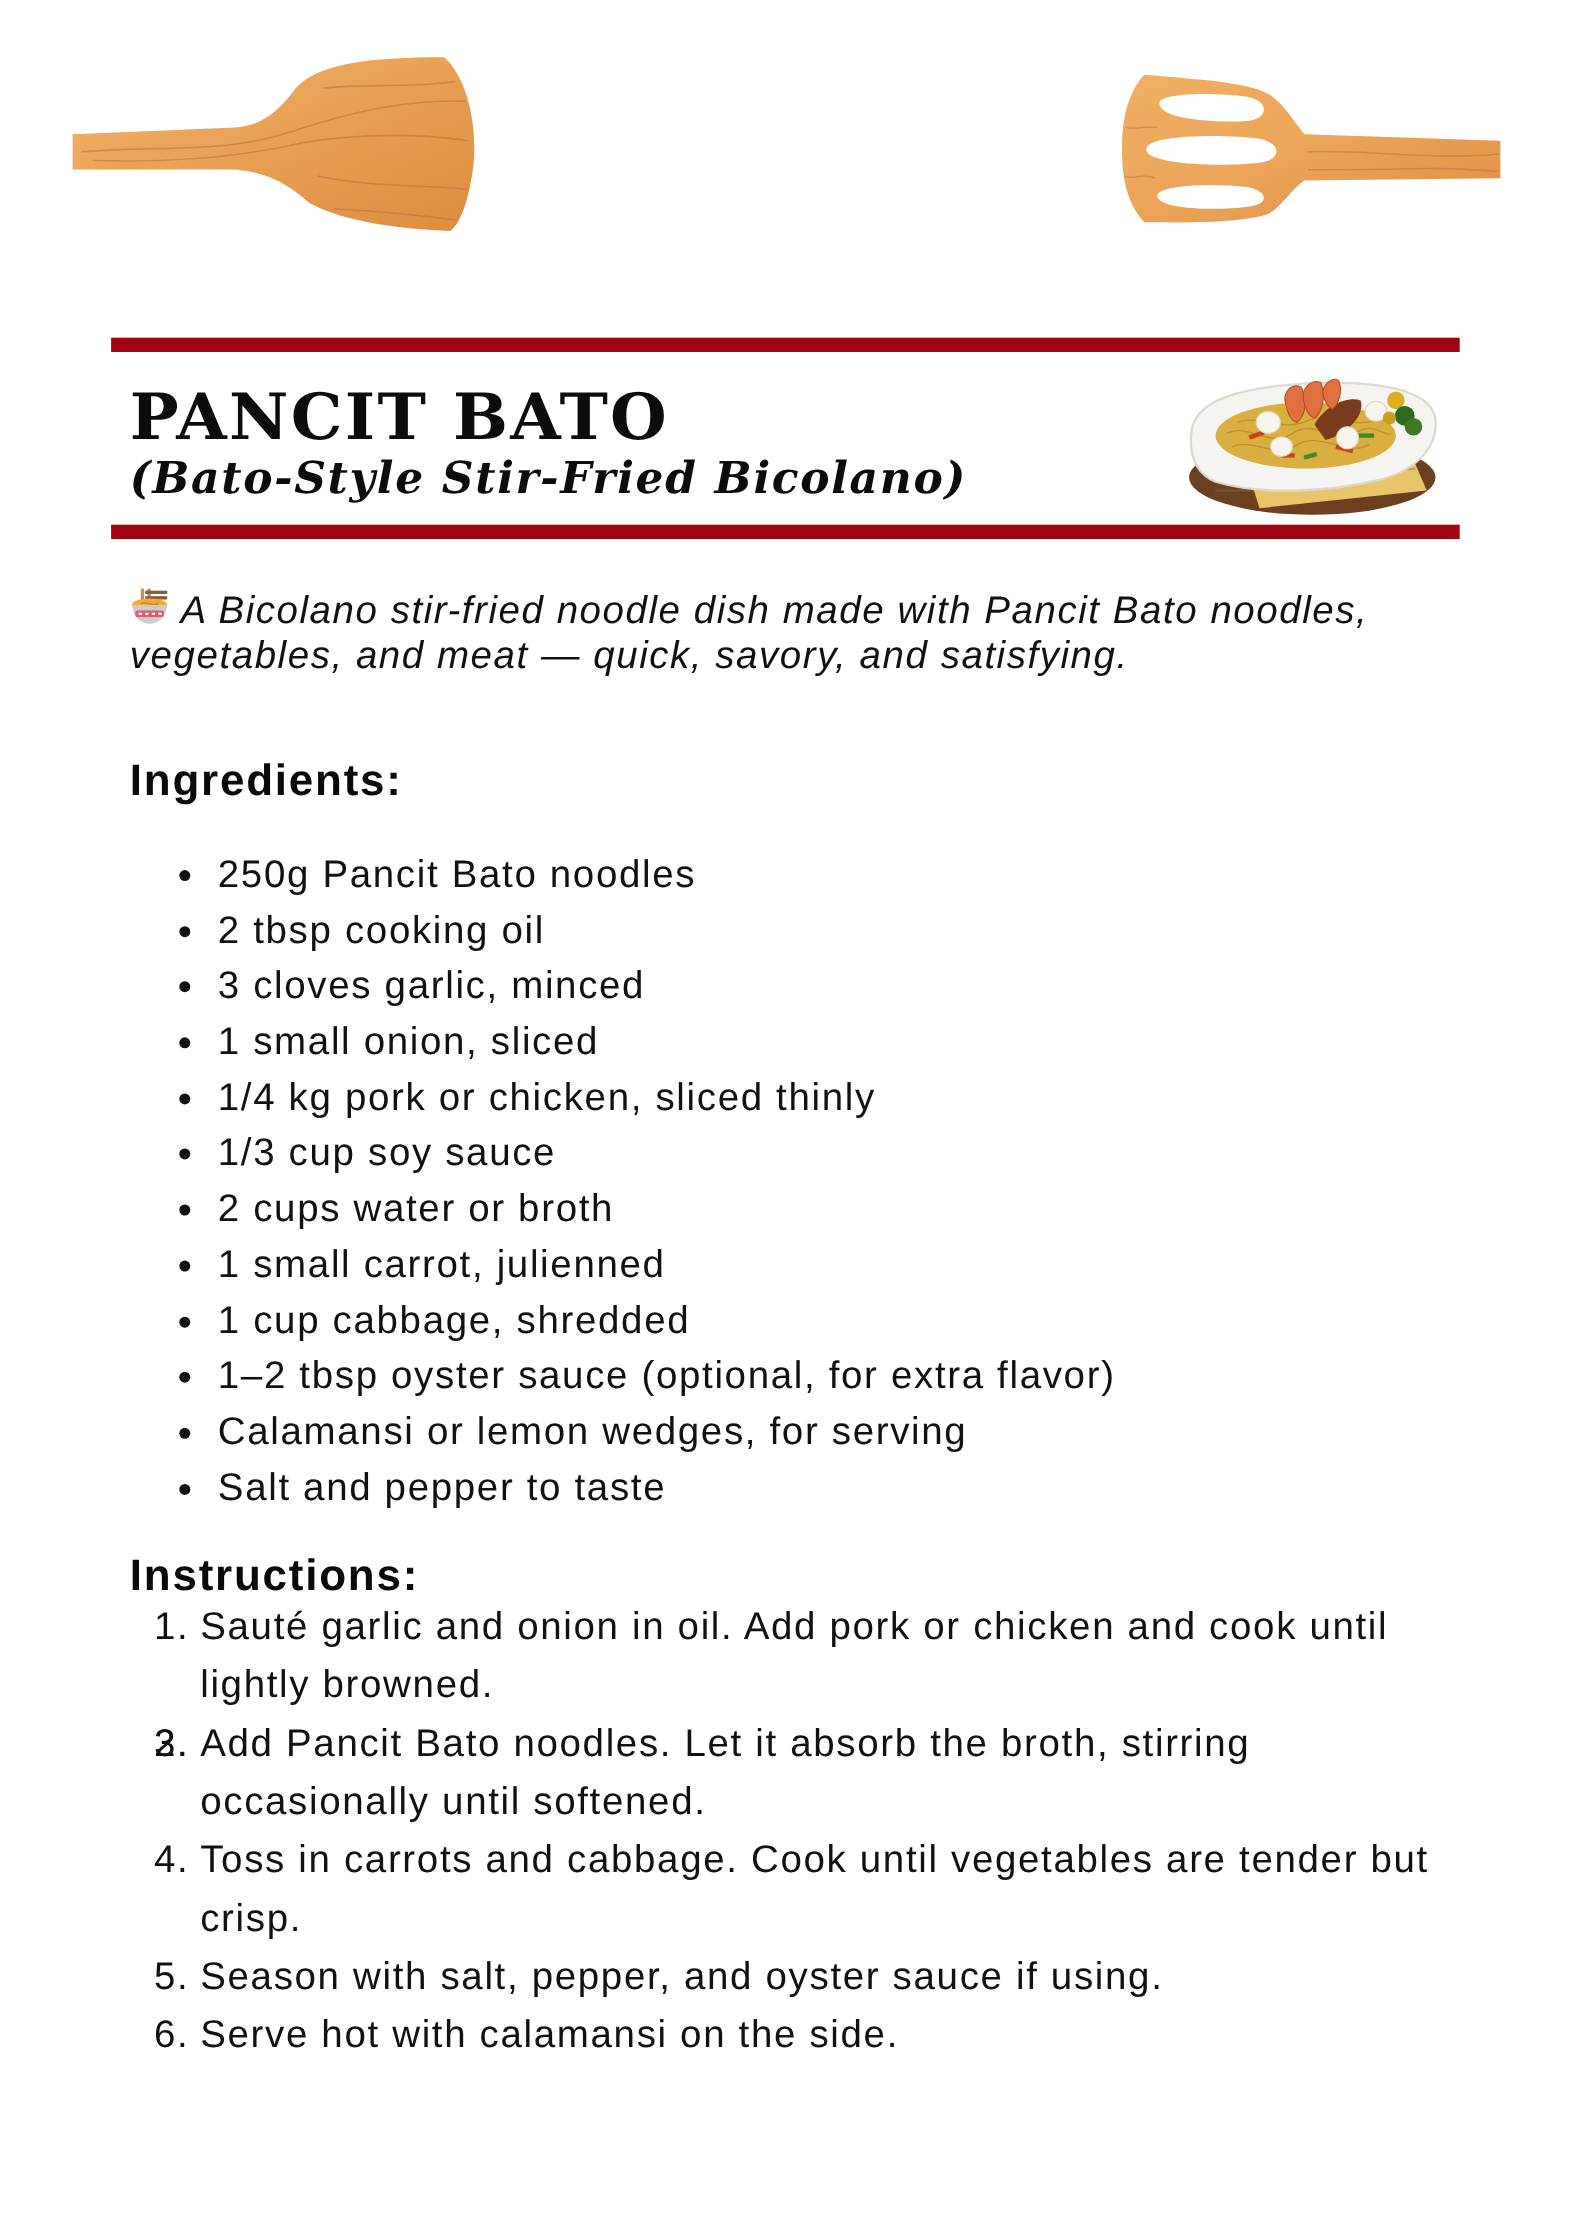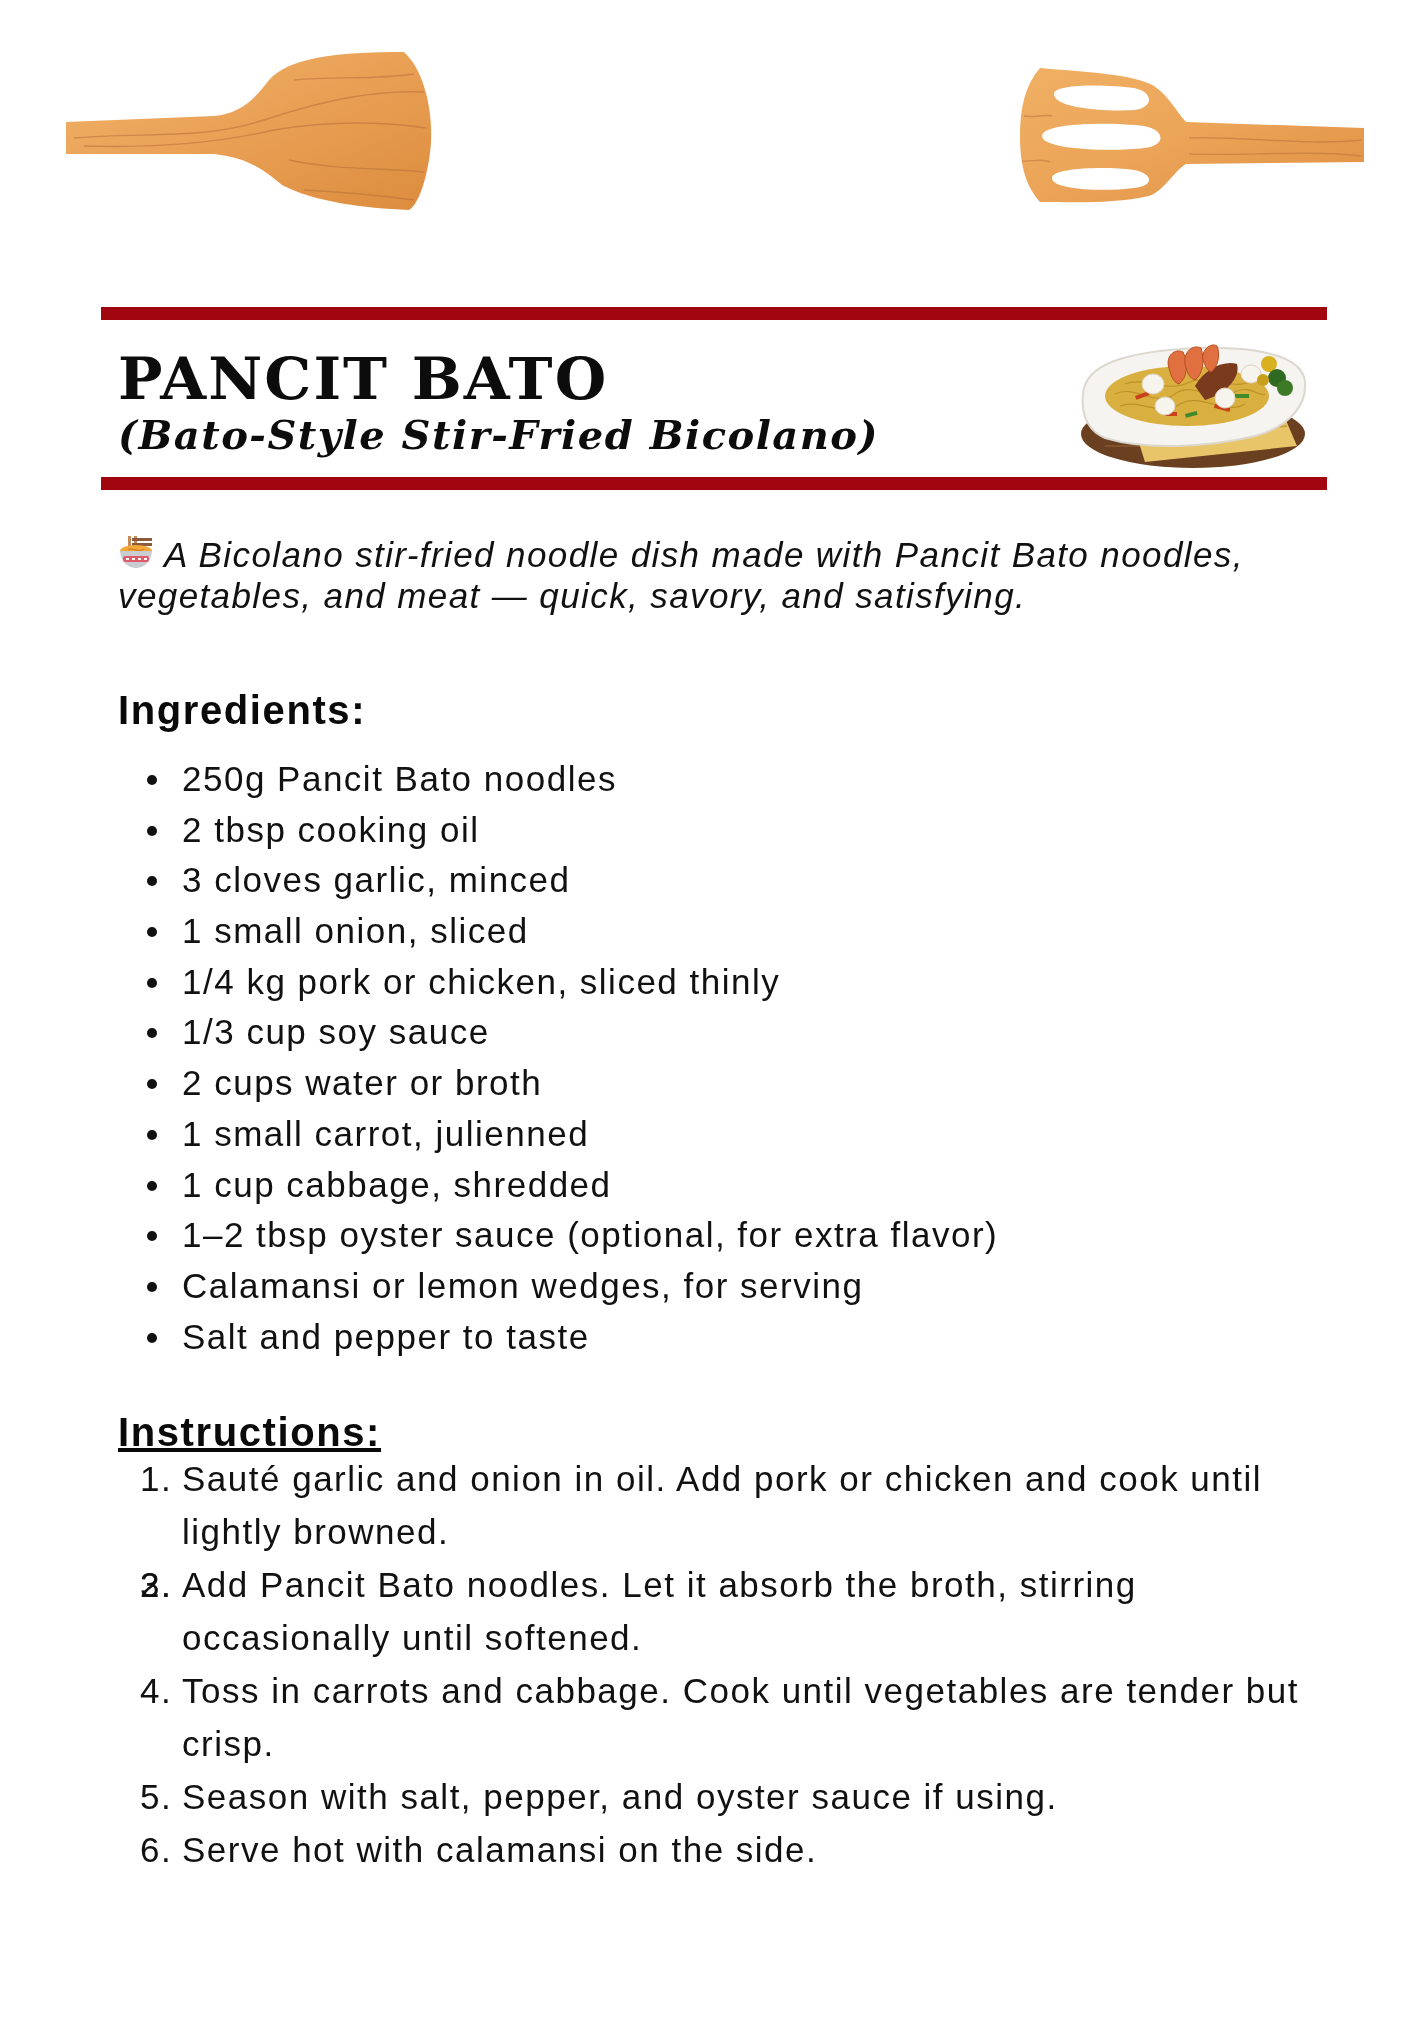--- a/index.html
+++ b/index.html
@@ -128,27 +128,27 @@
   .section-heading {
     position: absolute;
     left: 118px;
     font-weight: bold;
     font-size: 40px;
     line-height: 48px;
     letter-spacing: 1.6px;
     color: #0a0a0a;
   }
   .ingredients-heading { top: 686px; }
-  .instructions-heading { top: 1408px; text-decoration: underline; }
+  .instructions-heading { top: 1408px; }
 
   .ingredients-list {
     position: absolute;
     left: 118px;
     top: 754px;
-    margin: 0;
+    margin: 16px;
     padding: 0;
     list-style: none;
   }
   .ingredients-list li {
     position: relative;
     height: 50.7px;
     line-height: 50.7px;
     font-size: 35px;
     letter-spacing: 1.5px;
     padding-left: 64px;

